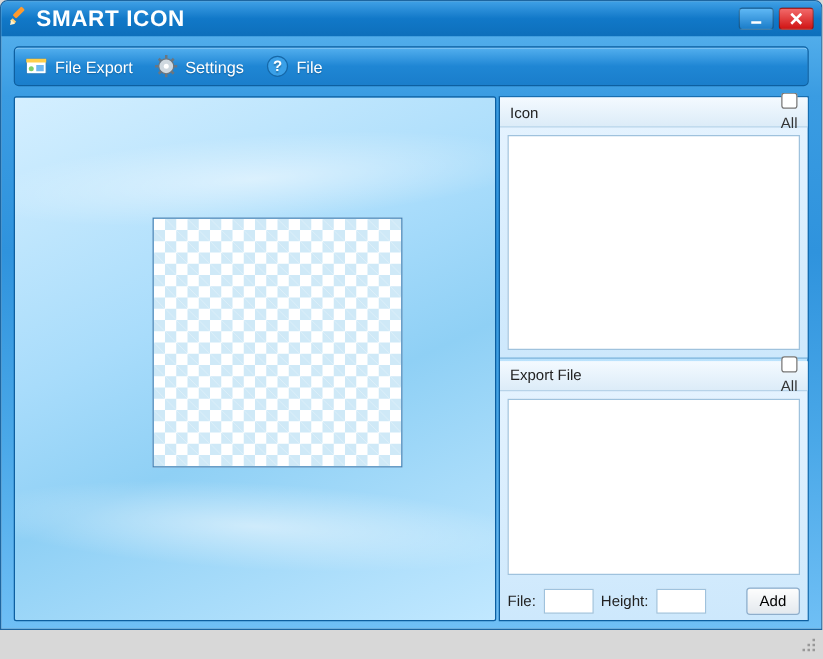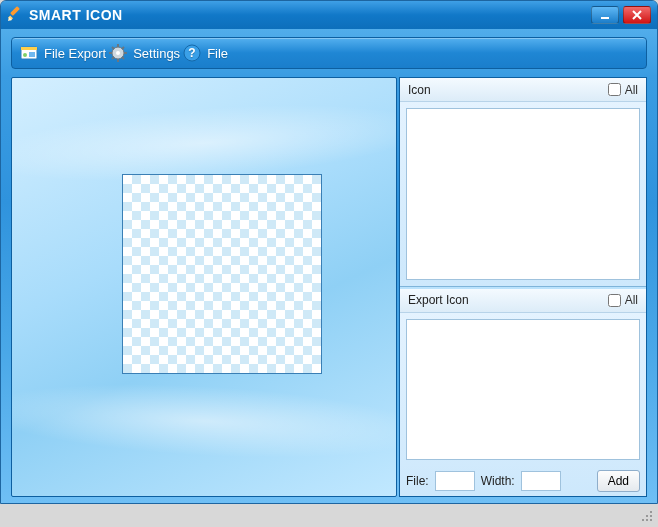--- a/index.html
+++ b/index.html
@@ -8,36 +8,36 @@
 .window {
   position: absolute; top: 0; left: 0; width: 658px; height: 504px;
   background: linear-gradient(180deg, #5fb7f0 0%, #3a9ce2 15%, #2f93dd 40%, #4aa8e8 70%, #6fbff5 100%);
   border: 1px solid #1d65a0; border-radius: 6px 6px 0 0; overflow: hidden;
 }
 
 
 .titlebar {
   height: 28px; display: flex; align-items: center; padding: 0 6px;
   background: linear-gradient(180deg, #3fa0e6 0%, #1178c8 50%, #0d6fbb 100%);
-  color: #fff; font-size: 14px; font-weight: bold;
+  color: #fff; font-size: 18px; font-weight: bold;
 }
 .titlebar .app-icon { margin-right: 6px; }
 .titlebar .title-text { flex: 1; letter-spacing: 0.5px; }
 .winbtns { display: flex; gap: 4px; }
 .winbtn { width: 28px; height: 18px; border-radius: 3px; border: 1px solid rgba(0,0,0,0.3); display: flex; align-items: center; justify-content: center; cursor: pointer; }
 .winbtn.min { background: linear-gradient(180deg,#5fb8f5,#1b7dc9); }
 .winbtn.close { background: linear-gradient(180deg,#f26a6a,#d01414); }
 .winbtn svg { display:block; }
 
 
 .toolbar {
   margin: 8px 10px 6px; height: 32px;
   background: linear-gradient(180deg, #54b0ef 0%, #1f86d4 50%, #1a7ecb 100%);
   border: 1px solid #0d5fa0; border-radius: 4px;
-  display: flex; align-items: center; padding: 0 8px; gap: 3px;
+  display: flex; align-items: center; padding: 0 8px; gap: 18px;
   box-shadow: inset 0 1px 0 rgba(255,255,255,0.3);
 }
 .toolbtn { display: flex; align-items: center; gap: 6px; color: #fff; font-size: 13px; cursor: pointer; text-shadow: 0 1px 1px rgba(0,0,0,0.25); }
 .toolbtn .ic { width: 18px; height: 18px; display:flex; align-items:center; justify-content:center; }
 
 
 .content {
   position: absolute; top: 76px; left: 10px; right: 10px; bottom: 6px;
   display: flex; gap: 2px;
 }
@@ -68,21 +68,21 @@
   border: 1px solid #0d5fa0; border-left: 1px solid #0d5fa0; background: linear-gradient(180deg,#cdeafe,#a8dbfb);
 }
 .panel { flex: 1; background: linear-gradient(180deg,#e7f4ff,#cde8fc); border-bottom:1px solid #7fb4da; display:flex; flex-direction:column; }
 .panel:last-of-type { border-bottom:none; }
 .panel-head {
   height: 24px; display:flex; align-items:center; padding: 0 8px;
   background: linear-gradient(180deg,#f4faff,#dcecf8); border-bottom:1px solid #b7d3e9;
   font-size: 12px; color:#222;
 }
 .panel-head .ph-title { flex:1; }
-.panel-head .chk { display:flex; align-items:center; gap:4px; font-size:12px; color:#333; }
+.panel-head .chk { display:flex; align-items:center; gap:4px; font-size:12px; color:#333;flex-direction:column; }
 .panel-head input[type=checkbox]{ width:13px; height:13px; }
 .panel-body { flex:1; margin:6px; background:#fff; border:1px solid #9fc2dd; }
 
 .bottombar {
   height: 30px; display:flex; align-items:center; gap:6px; padding: 0 6px;
   font-size: 12px; color:#222;
 }
 .bottombar label { }
 .bottombar input[type=text] { width: 40px; height: 20px; border:1px solid #9fc2dd; background:#fff; font-size:12px; padding:0 3px; }
 .bottombar .spacer { flex:1; }
@@ -178,31 +178,31 @@
           <label class="chk">
             <input type="checkbox" style="">
             <span>All</span>
           </label>
         </div>
         <div class="panel-body"></div>
       </div>
 
       <div class="panel">
         <div class="panel-head">
-          <span class="ph-title">Export Icon</span>
+          <span class="ph-title">Export File</span>
           <label class="chk">
             <input type="checkbox" style="">
             <span>All</span>
           </label>
         </div>
         <div class="panel-body"></div>
         <div class="bottombar">
           <label>File:</label>
           <input type="text" value="" style="">
-          <label>Width:</label>
+          <label>Height:</label>
           <input type="text" value="" style="">
           <span class="spacer"></span>
           <button>Add</button>
         </div>
       </div>
 
     </div>
   </div>
 
 </div>

